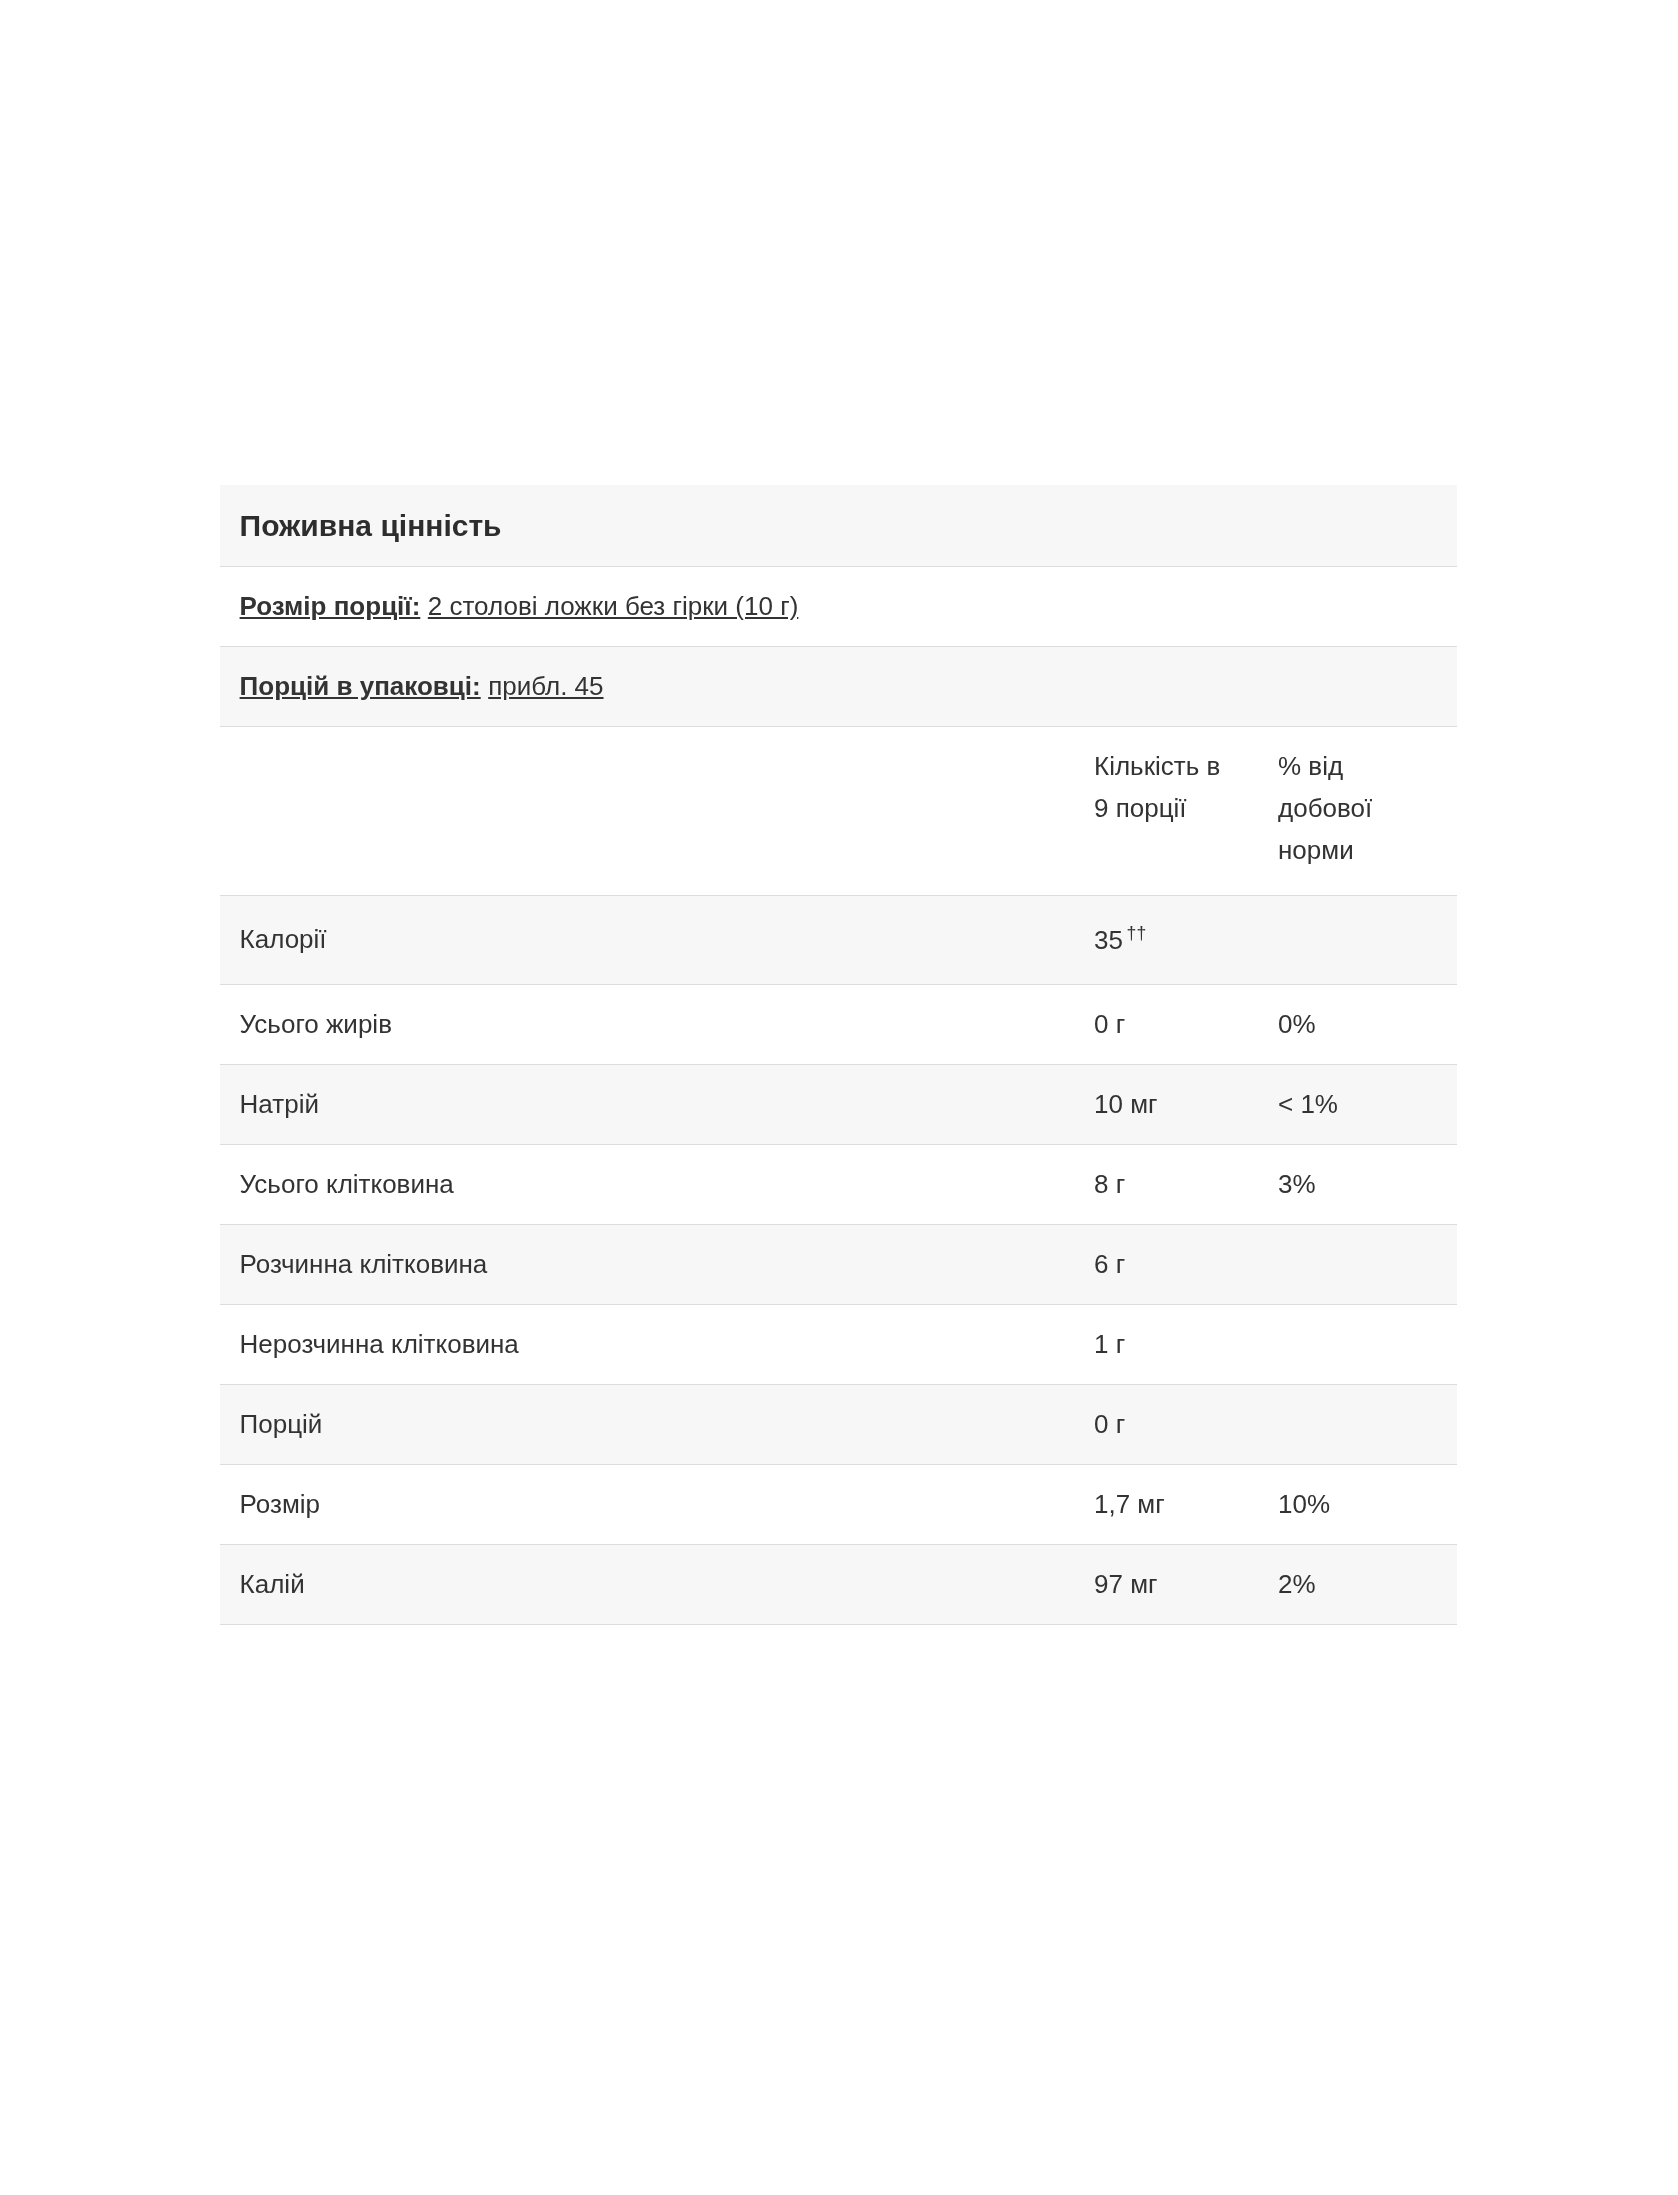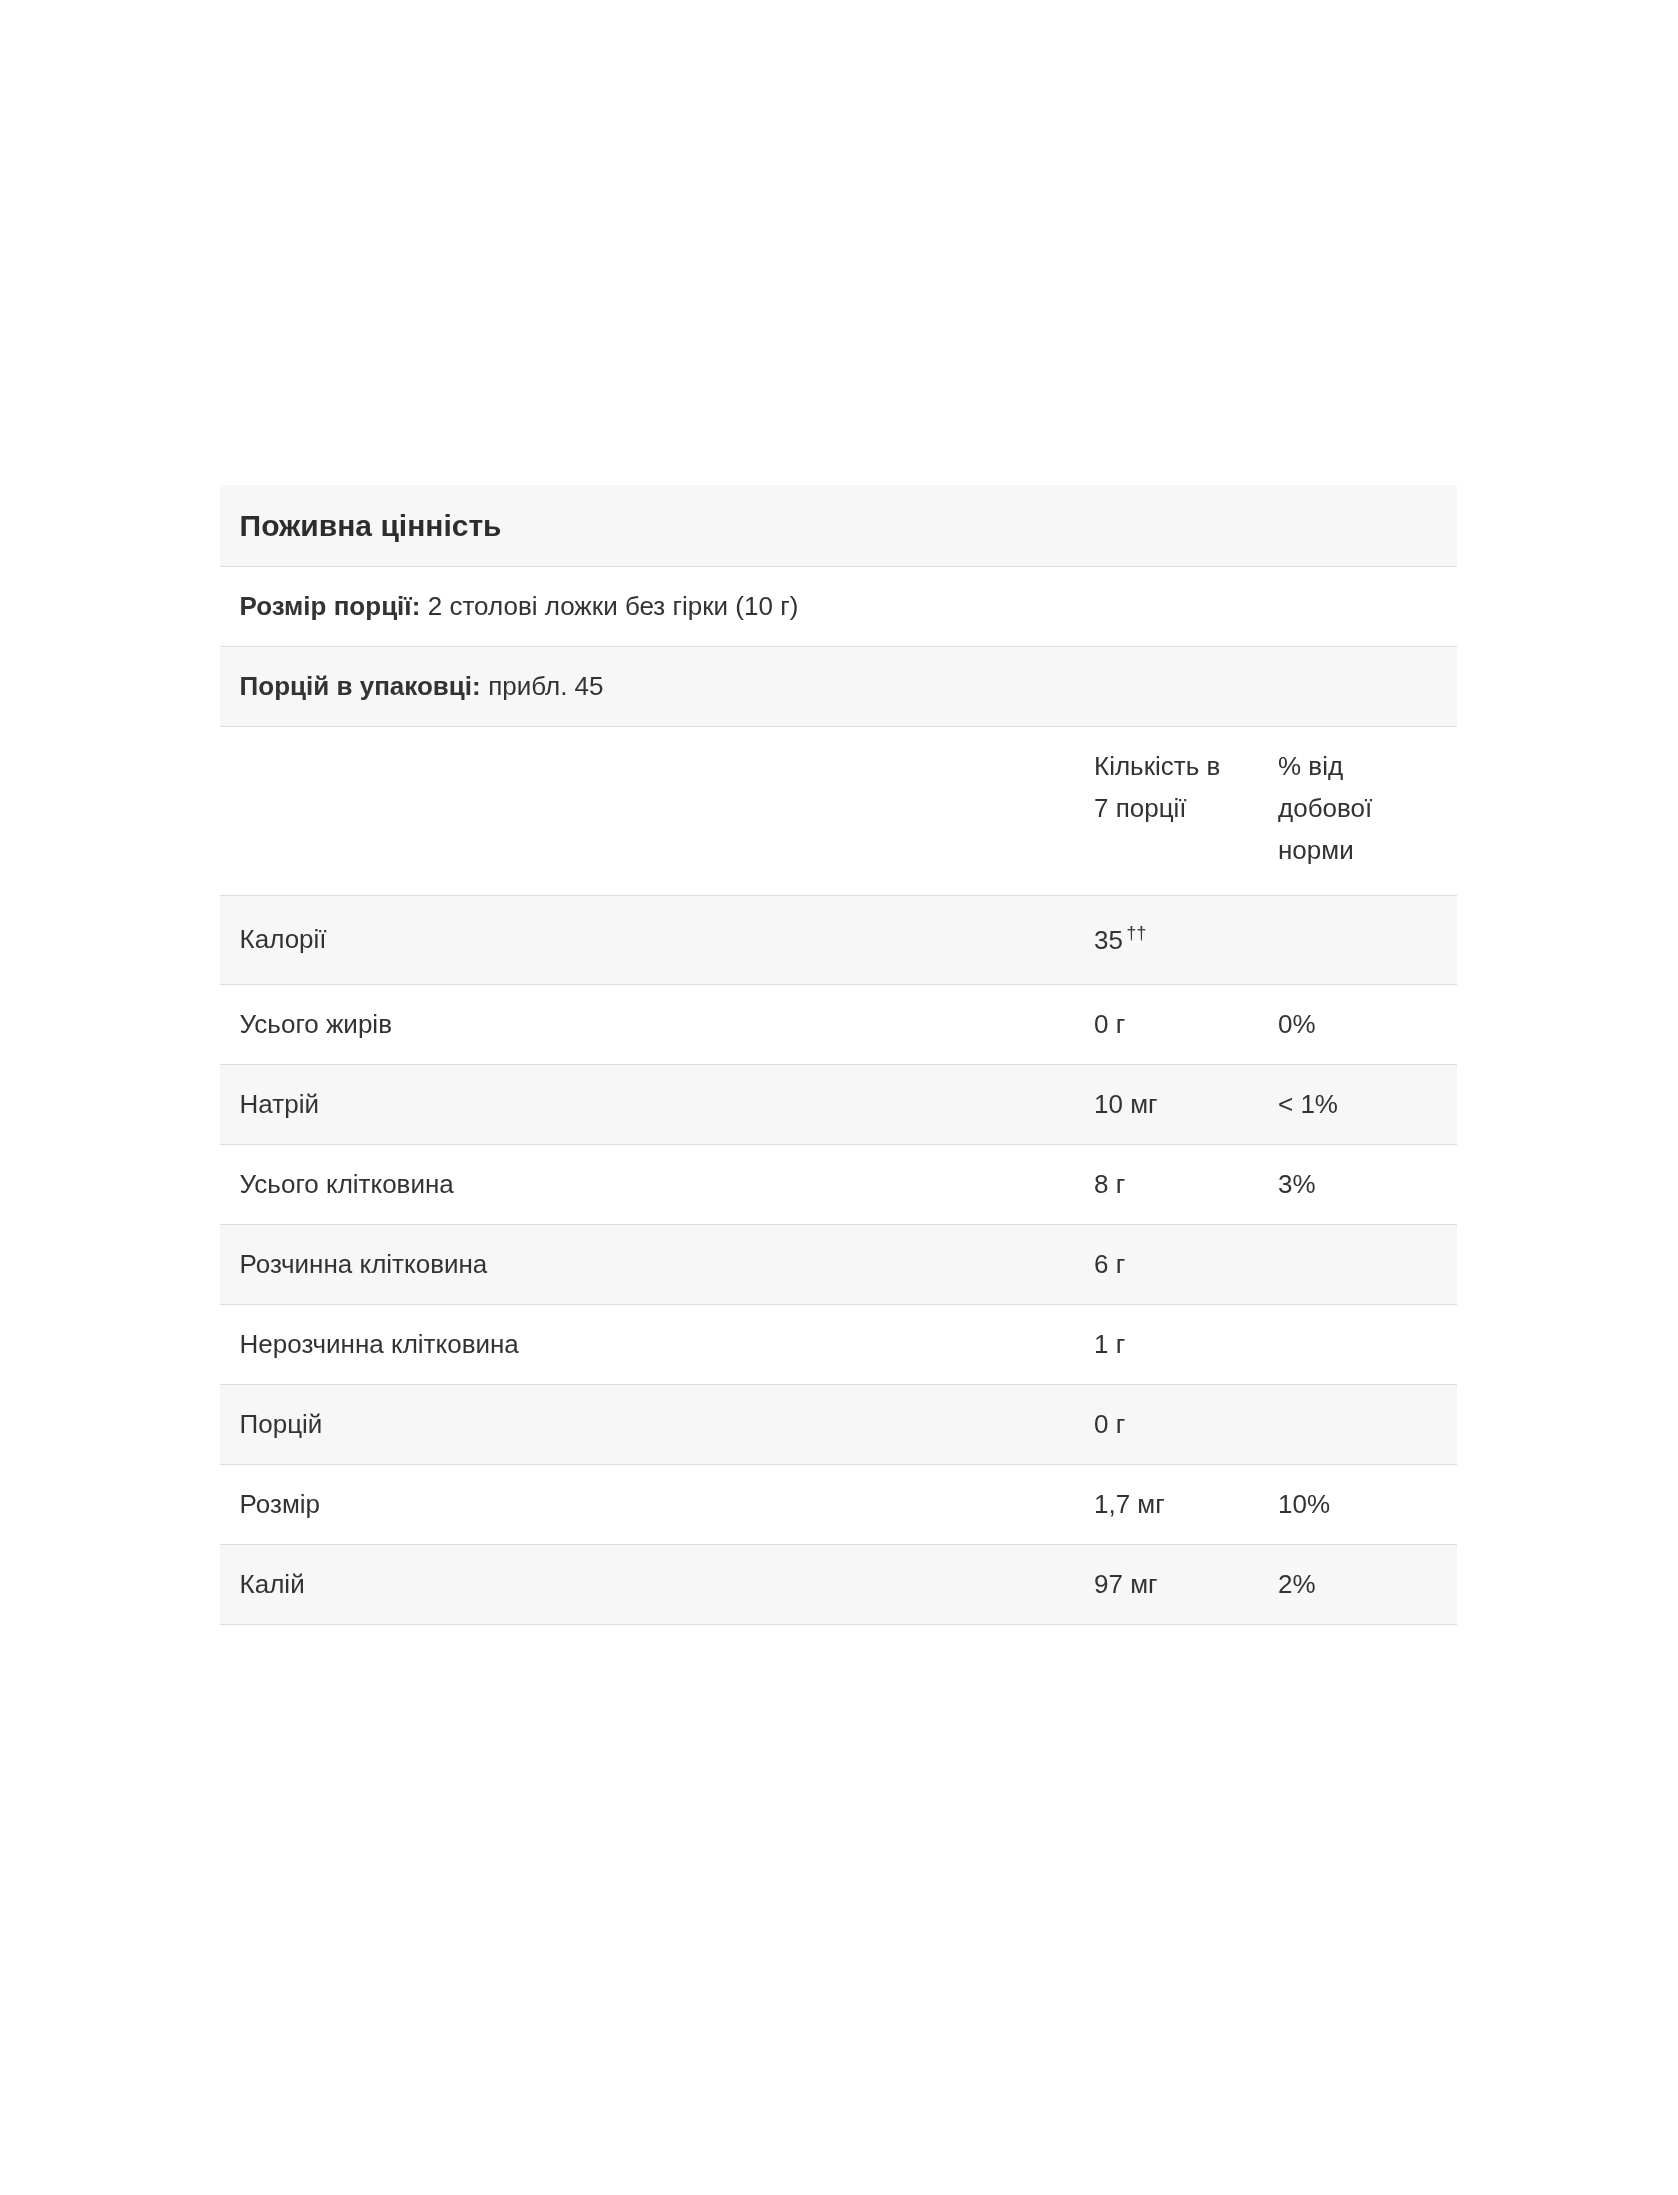--- a/index.html
+++ b/index.html
@@ -39,20 +39,21 @@
   .title-row .title-text {
     font-size: 30px;
     font-weight: 700;
     color: #2d2d2d;
   }
   .info-row {
     min-height: 80px;
     display: flex;
     align-items: center;
     padding-left: 19.6px;
+    text-decoration: underline;
   }
   .info-row .lbl { font-weight: 700; }
   .info-row .val { margin-left: 7.5px; }
 
   .grid-row {
     display: grid;
     grid-template-columns: 874px 184px auto;
   }
   .header-row {
     padding-top: 17.7px;
@@ -92,21 +93,21 @@
 
     <div class="row info-row">
       <span class="lbl">Порцій в упаковці:</span>
       <span class="val">прибл. 45</span>
     </div>
 
     <div class="row grid-row header-row">
       <div class="label-cell"></div>
       <div class="amount-cell">
         <span class="hdr-line">Кількість в</span>
-        <span class="hdr-line">7 порції</span>
+        <span class="hdr-line">9 порції</span>
       </div>
       <div class="percent-cell">
         <span class="hdr-line">% від</span>
         <span class="hdr-line">добової</span>
         <span class="hdr-line">норми</span>
       </div>
     </div>
 
     <div class="row grid-row data-row tall">
       <div class="label-cell">Калорії</div>

